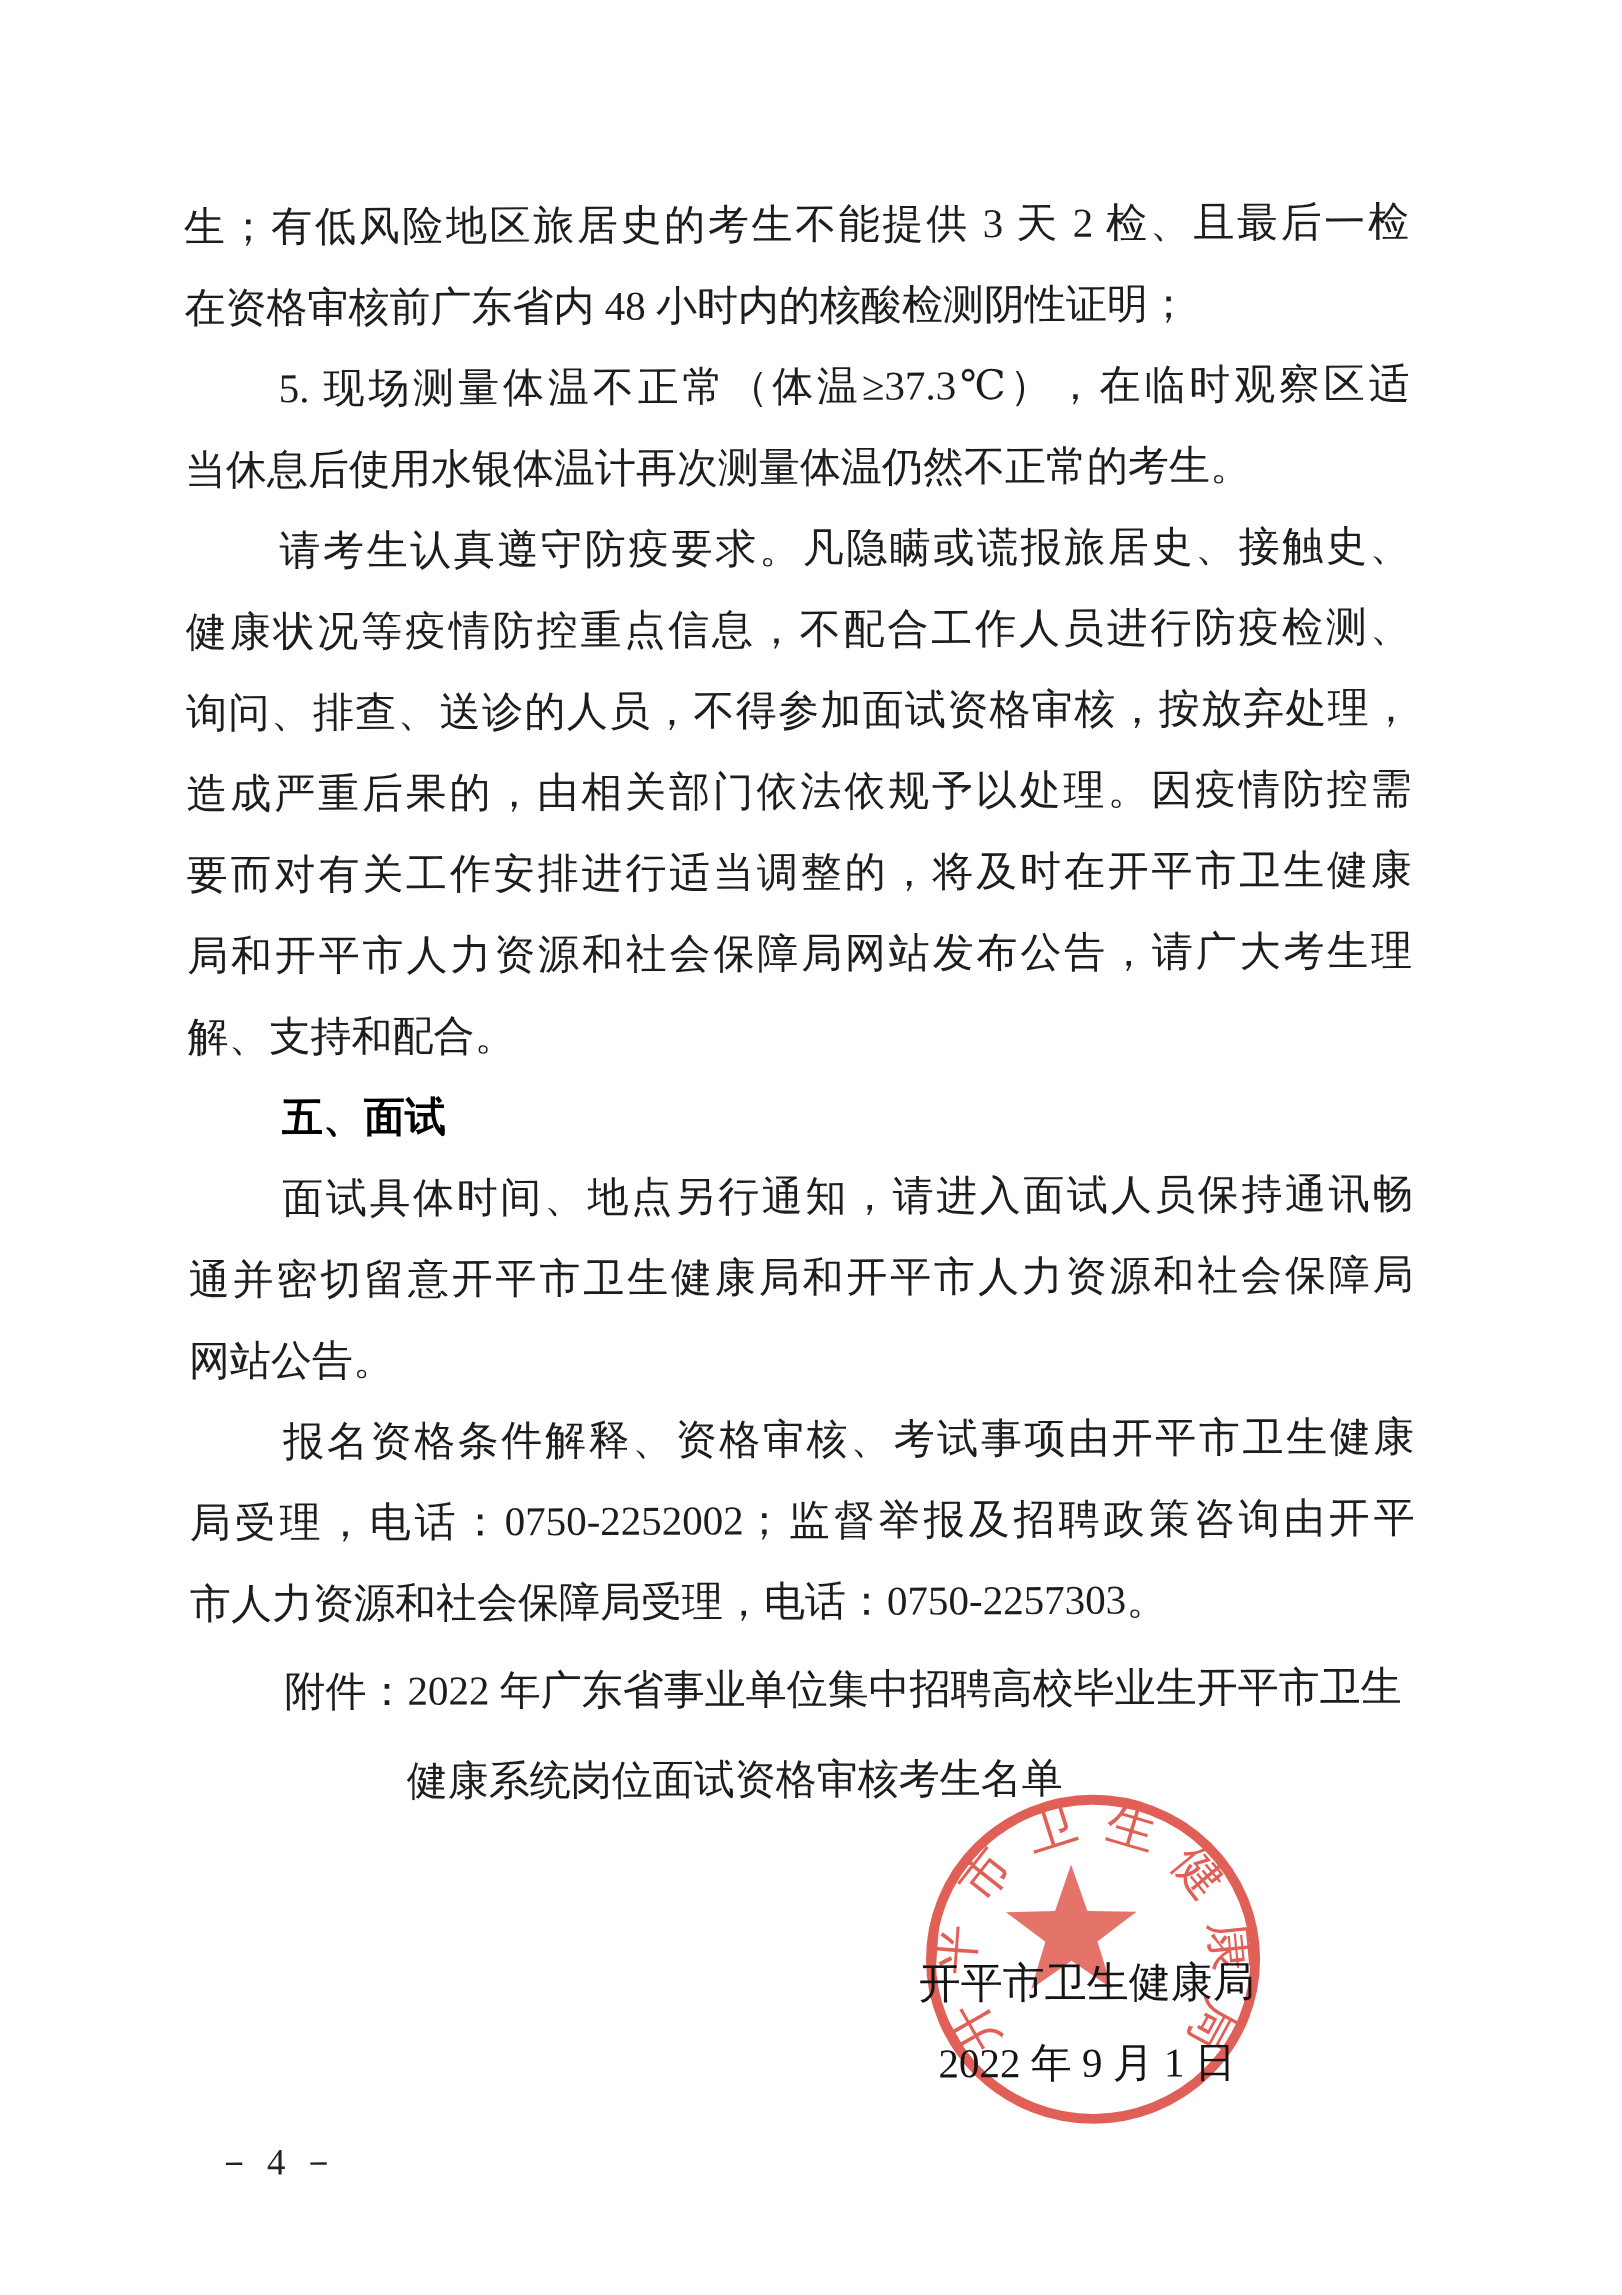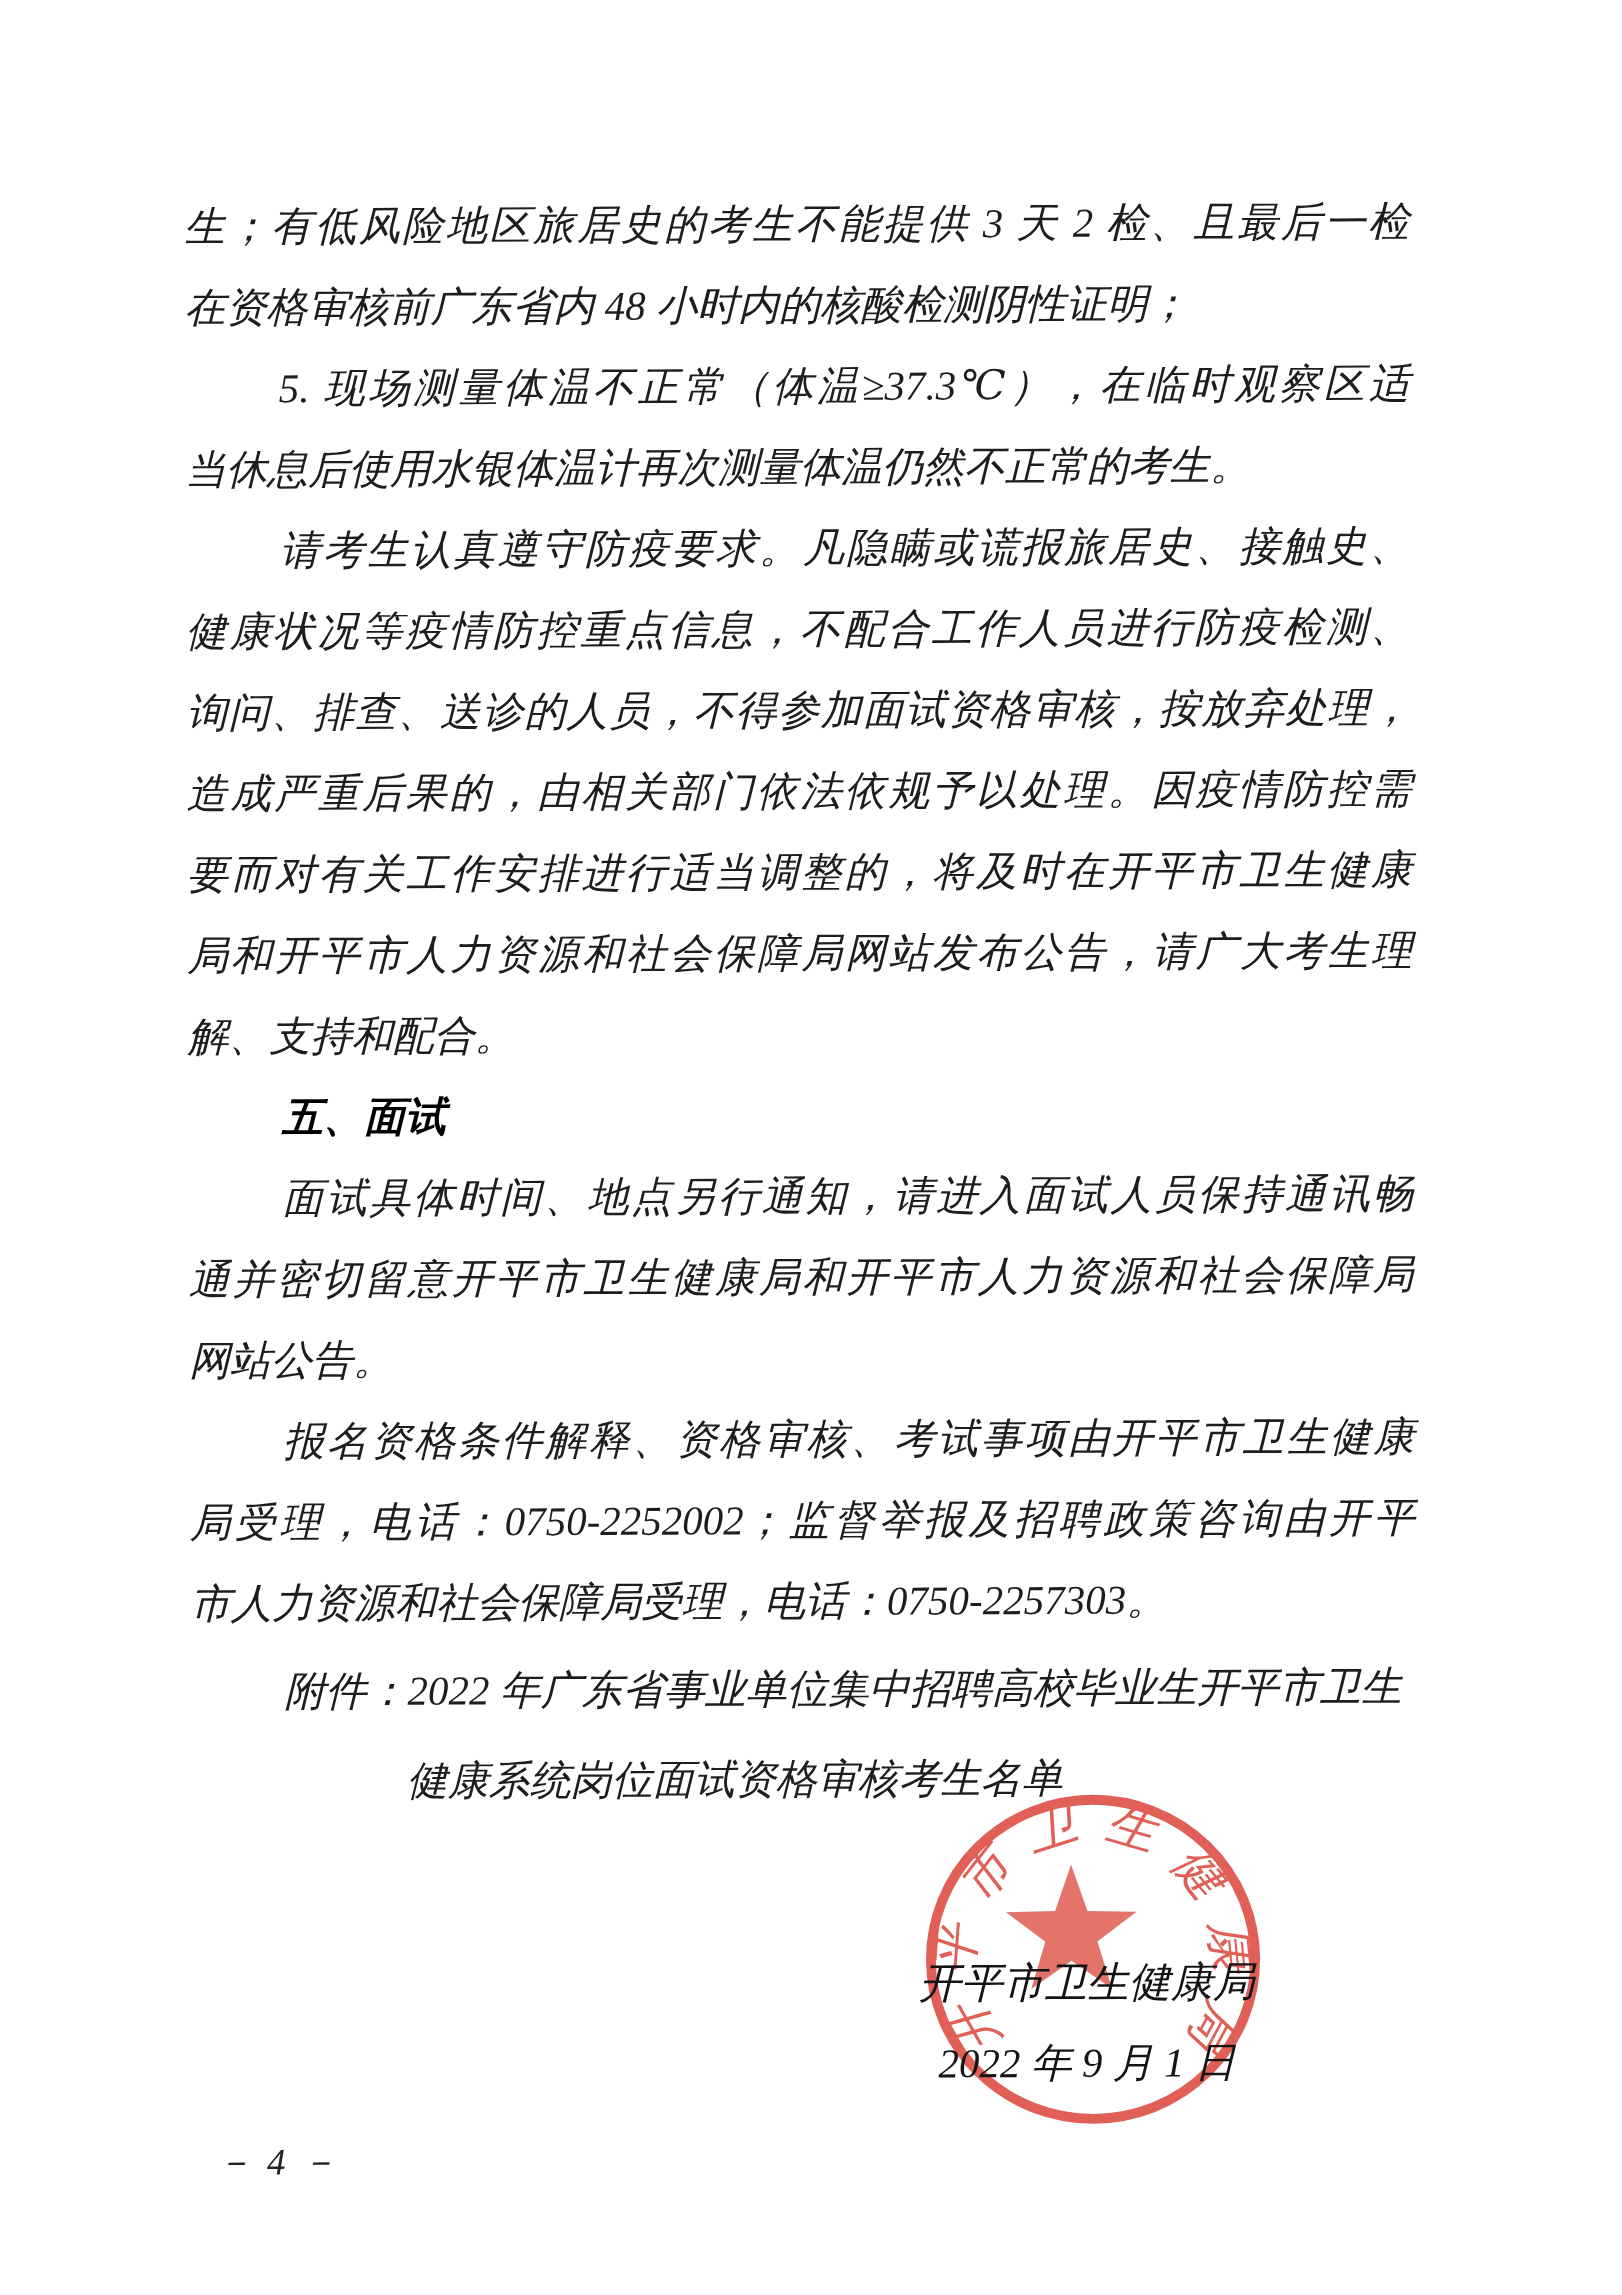--- a/index.html
+++ b/index.html
@@ -5,21 +5,20 @@
   html, body { margin: 0; padding: 0; background: #888; }
   .page {
     position: relative;
     width: 1623px;
     height: 2295px;
     margin: 0 auto;
     background: #ffffff;
     overflow: hidden;
     font-family: "Liberation Serif", "DejaVu Serif", serif;
     color: #1d1d1d;
-    font-style: italic;
   }
   .content {
     position: absolute;
     inset: 0;
     transform: rotate(-0.25deg);
   }
   .doc {
     position: absolute;
     left: 188px;
     top: 184px;

